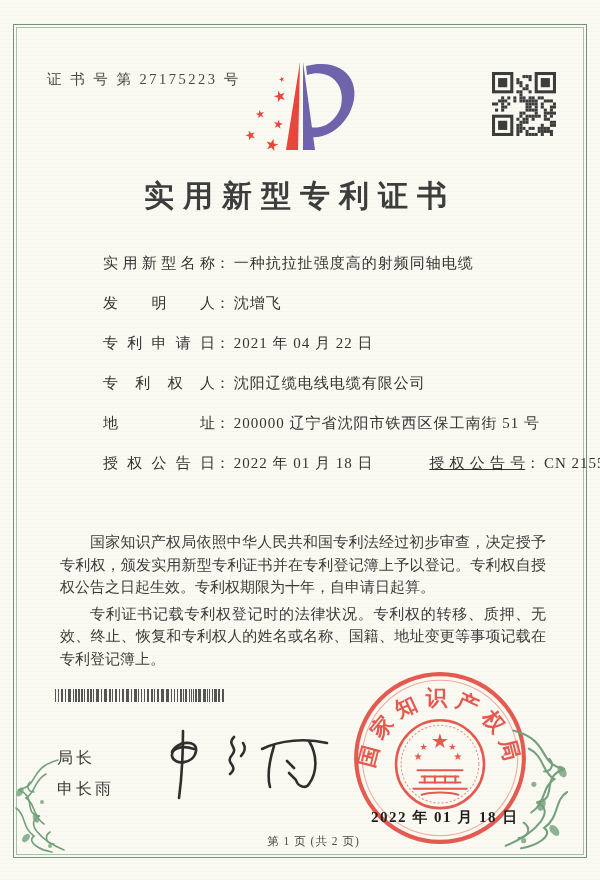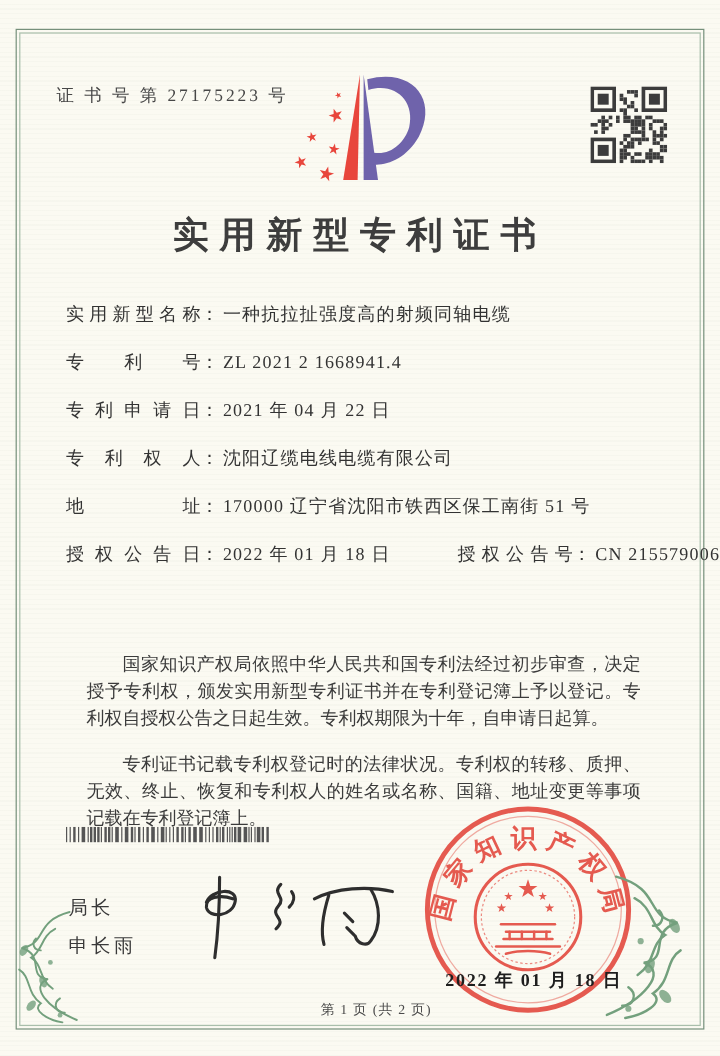--- a/index.html
+++ b/index.html
@@ -28,34 +28,36 @@
     position:absolute;left:0;right:0;top:176px;
     text-align:center;font-size:30px;font-weight:600;
     letter-spacing:9px;color:#3d3d3d;
   }
   .fields{position:absolute;left:55px;right:40px;top:252px;font-size:15px;color:#333;}
   .field-row{height:40px;line-height:23px;white-space:nowrap;}
   .flabel{
     display:inline-block;width:112px;
     text-align:justify;text-align-last:justify;
     vertical-align:top;
+    margin-left:48px;
   }
   .flabel2{
     display:inline-block;width:96px;
     text-align:justify;text-align-last:justify;
     vertical-align:top;
+    text-decoration:underline;
   }
   .fvalue{letter-spacing:1px;}
   .second-col{margin-left:52px;}
   .bodytext{
     position:absolute;left:56px;right:50px;top:527px;
     font-size:15px;line-height:22.5px;color:#3b3b3b;
     text-align:justify;
   }
-  .bodytext p{margin:16px;text-indent:2em;}
+  .bodytext p{margin:4px;text-indent:2em;}
   .barcode{position:absolute;left:55px;top:689px;width:170px;height:13px;}
   .director{
     position:absolute;left:57px;top:742px;
     font-size:16px;line-height:31px;color:#3a3a3a;letter-spacing:3px;
   }
   .sig{position:absolute;left:150px;top:718px;width:190px;height:95px;}
   .seal{position:absolute;left:350px;top:668px;width:180px;height:180px;}
   .seal-date{
     position:absolute;left:371px;top:808px;
     font-size:15px;color:#1e1e1e;letter-spacing:1.5px;font-weight:600;
@@ -224,34 +226,34 @@
     </svg>
 
   <div class="title">实用新型专利证书</div>
 
   <div class="fields">
     <div class="field-row">
       <span class="flabel">实用新型名称</span><span>：</span>
       <span class="fvalue">一种抗拉扯强度高的射频同轴电缆</span>
     </div>
     <div class="field-row">
-      <span class="flabel">专利号</span><span>：</span>
-      <span class="fvalue">ZL 2021 2 1668941.4</span>
+      <span class="flabel">发明人</span><span>：</span>
+      <span class="fvalue">沈增飞</span>
     </div>
     <div class="field-row">
       <span class="flabel">专利申请日</span><span>：</span>
       <span class="fvalue">2021 年 04 月 22 日</span>
     </div>
     <div class="field-row">
       <span class="flabel">专利权人</span><span>：</span>
       <span class="fvalue">沈阳辽缆电线电缆有限公司</span>
     </div>
     <div class="field-row">
       <span class="flabel">地址</span><span>：</span>
-      <span class="fvalue">170000 辽宁省沈阳市铁西区保工南街 51 号</span>
+      <span class="fvalue">200000 辽宁省沈阳市铁西区保工南街 51 号</span>
     </div>
     <div class="field-row">
       <span class="flabel">授权公告日</span><span>：</span>
       <span class="fvalue">2022 年 01 月 18 日</span>
       <span class="second-col"><span class="flabel2">授权公告号</span><span>：</span>
       <span class="fvalue">CN 215579006 U</span></span>
     </div>
   </div>
 
   <div class="bodytext">

